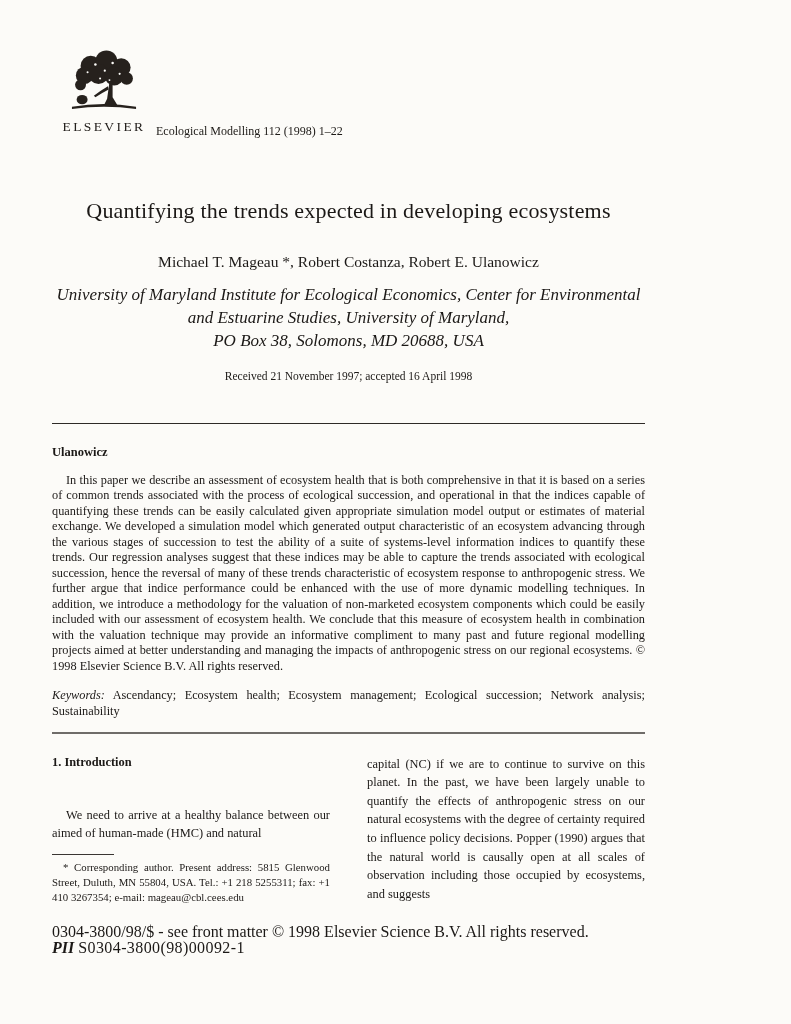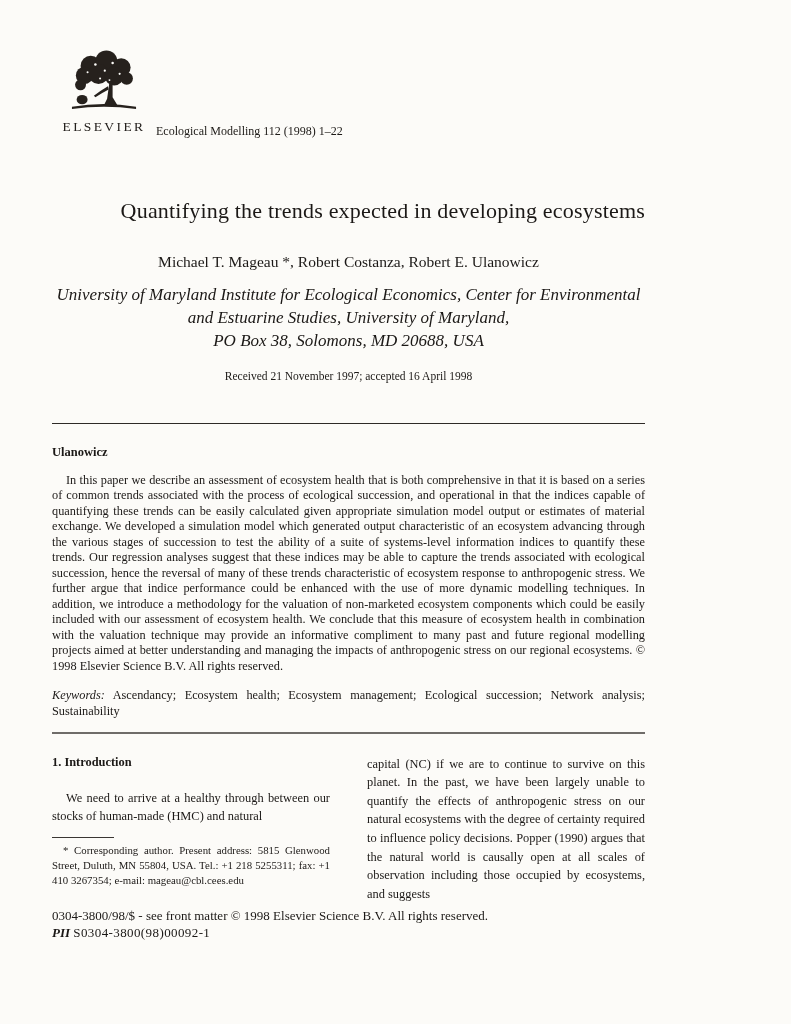--- a/index.html
+++ b/index.html
@@ -49,21 +49,21 @@
   .journal-logo-rule {
     margin-top: 11px;
     height: 3px;
     border-top: 1.5px solid #1a1a1a;
     border-bottom: 2.5px solid #1a1a1a;
   }
 
   
   .article-title {
     margin-top: 56px;
-    text-align: right;
+    text-align: center;
     font-size: 22px;
     font-weight: normal;
     letter-spacing: 0.2px;
   }
   .authors {
     margin-top: 29px;
     text-align: center;
     font-size: 15.5px;
   }
   .affiliation {
@@ -95,38 +95,38 @@
     margin-top: 11px;
     font-size: 12.3px;
     line-height: 16px;
     text-align: justify;
   }
   .keywords .kw-label { font-style: italic; }
 
   
   .columns { margin-top: 21px; display: flex; gap: 37px; }
   .col { width: 278px; flex: none; }
-  .section-heading { font-size: 12.4px; font-weight: bold; margin: 0 0 19px 0; }
+  .section-heading { font-size: 12.4px; font-weight: bold; margin: 0 0 36px 0; }
   .col-para {
     font-size: 12.4px;
     line-height: 18.6px;
     text-align: justify;
     margin: 0;
   }
   .col-para.indent { text-indent: 14px; }
   .footnote-rule { width: 62px; border-top: 1px solid #3a3633; margin: 11px 0 5px 0; }
   .footnote-text {
     font-size: 10.8px;
     line-height: 15px;
     text-align: justify;
     text-indent: 11px;
   }
 
   
-  .footer { margin-top: 5px; font-size: 13px; line-height: 16.5px; }
+  .footer { margin-top: 19px; font-size: 16px; line-height: 16.5px; }
   .footer .pii-label { font-style: italic; font-weight: bold; }
   .footer .pii-value { letter-spacing: 0.4px; }
 </style>
 </head>
 <body>
 
 <div class="page">
 
   <div class="header">
     <div class="publisher-block">
@@ -174,21 +174,21 @@
 
   <div class="abstract-heading">Ulanowicz</div>
   <p class="abstract-body">In this paper we describe an assessment of ecosystem health that is both comprehensive in that it is based on a series of common trends associated with the process of ecological succession, and operational in that the indices capable of quantifying these trends can be easily calculated given appropriate simulation model output or estimates of material exchange. We developed a simulation model which generated output characteristic of an ecosystem advancing through the various stages of succession to test the ability of a suite of systems-level information indices to quantify these trends. Our regression analyses suggest that these indices may be able to capture the trends associated with ecological succession, hence the reversal of many of these trends characteristic of ecosystem response to anthropogenic stress. We further argue that indice performance could be enhanced with the use of more dynamic modelling techniques. In addition, we introduce a methodology for the valuation of non-marketed ecosystem components which could be easily included with our assessment of ecosystem health. We conclude that this measure of ecosystem health in combination with the valuation technique may provide an informative compliment to many past and future regional modelling projects aimed at better understanding and managing the impacts of anthropogenic stress on our regional ecosystems. © 1998 Elsevier Science B.V. All rights reserved.</p>
   <p class="keywords"><span class="kw-label">Keywords:</span> <span>Ascendancy; Ecosystem health; Ecosystem management; Ecological succession; Network analysis; Sustainability</span></p>
 
   <div class="rule-thick"></div>
 
   <div class="columns">
     <div class="col">
       <div class="section-heading">1. Introduction</div>
-      <p class="col-para indent">We need to arrive at a healthy through between our stocks of human-made (HMC) and natural</p>
+      <p class="col-para indent">We need to arrive at a healthy balance between our aimed of human-made (HMC) and natural</p>
       <div class="footnote-rule"></div>
       <div class="footnote-text">* Corresponding author. Present address: 5815 Glenwood Street, Duluth, MN 55804, USA. Tel.: +1 218 5255311; fax: +1 410 3267354; e-mail: mageau@cbl.cees.edu</div>
     </div>
     <div class="col">
       <p class="col-para">capital (NC) if we are to continue to survive on this planet. In the past, we have been largely unable to quantify the effects of anthropogenic stress on our natural ecosystems with the degree of certainty required to influence policy decisions. Popper (1990) argues that the natural world is causally open at all scales of observation including those occupied by ecosystems, and suggests</p>
     </div>
   </div>
 
   <div class="footer">
     <div>0304-3800/98/$ - see front matter © 1998 Elsevier Science B.V. All rights reserved.</div>

